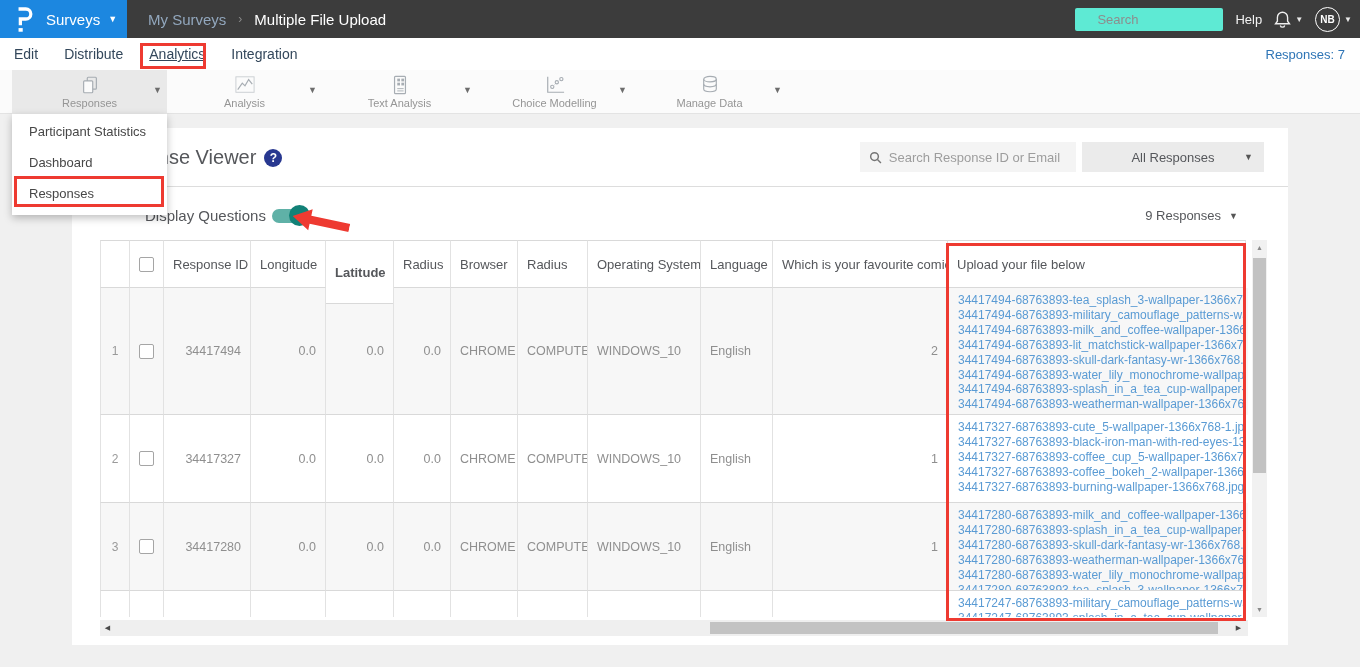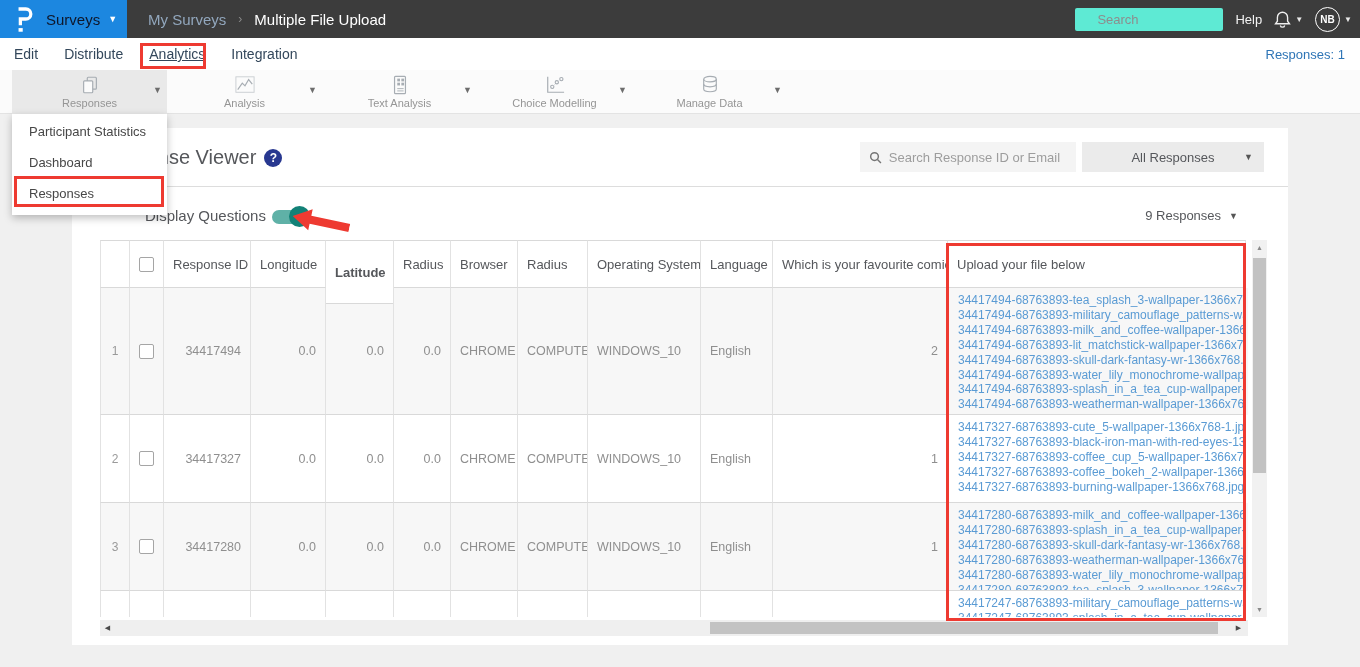--- a/index.html
+++ b/index.html
@@ -3,21 +3,21 @@
 <meta charset="utf-8">
 <style>
   * { margin:0; padding:0; box-sizing:border-box; }
   html,body { width:1360px; height:667px; }
   body { font-family:"Liberation Sans", sans-serif; background:#f0f0f0; overflow:hidden; }
   #app { position:relative; width:1360px; height:667px; background:#f0f0f0; overflow:hidden; }
 
   
   .hdr { position:absolute; left:0; top:0; width:1360px; height:38px; background:#3c3c3c; z-index:20; }
   .logo-block { position:absolute; left:0; top:0; width:127px; height:38px; background:#1c87e0; display:flex; align-items:center; padding-left:14px; cursor:pointer; }
-  .logo-block .pname { color:#0f172a; font-size:15px; margin-left:12px; }
+  .logo-block .pname { color:#ffffff; font-size:15px; margin-left:12px; }
   .logo-block .caret { color:#fff; font-size:9px; margin-left:8px; }
   .crumbs { position:absolute; left:148px; top:0; height:38px; display:flex; align-items:center; gap:12px; }
   .crumb-parent { color:#92a7bd; font-size:15px; cursor:pointer;text-align:right; }
   .crumb-sep { color:#8a8a8a; font-size:12px; }
   .crumb-current { color:#ffffff; font-size:15px; font-weight:500; }
   .hdr-right { position:absolute; right:8px; top:0; height:38px; display:flex; align-items:center; gap:12px; }
   .hdr-search { width:148px; height:23px; background:#5eead4; border-radius:2px; display:flex; align-items:center; padding:0 22px; }
   .hdr-search input { border:0; outline:0; background:transparent; font-size:13px; color:#444; width:118px; font-family:"Liberation Sans",sans-serif; }
   .hdr-search input::placeholder { color:#8d8d8d; }
   .help-lbl { color:#f2f2f2; font-size:13px; cursor:pointer; }
@@ -48,21 +48,21 @@
   .card { position:absolute; left:72px; top:128px; width:1216px; height:517px; background:#fff; z-index:5; }
   .vtitle { position:absolute; left:28px; top:18px; display:flex; align-items:center; gap:8px; }
   .vtitle-text { font-size:20px; color:#55575b; }
   .qhelp { width:18px; height:18px; border-radius:50%; background:#283890; color:#fff; font-size:12px; font-weight:bold; display:flex; align-items:center; justify-content:center; cursor:pointer; }
   .vsearch { position:absolute; left:788px; top:14px; width:216px; height:30px; background:#f4f4f4; display:flex; align-items:center; padding:0 9px; }
   .vsearch input { border:0; outline:0; background:transparent; font-size:13px; color:#555; width:180px; font-family:"Liberation Sans",sans-serif; }
   .vsearch input::placeholder { color:#9d9d9d; }
   .vfilter { position:absolute; left:1010px; top:14px; width:182px; height:30px; background:#ebebeb; display:flex; align-items:center; justify-content:center; gap:0; font-size:13px; color:#55575b; cursor:pointer; }
   .vfilter .fcaret { position:absolute; right:11px; font-size:9px; color:#555; }
   .vdivider { position:absolute; left:0; top:58px; width:1216px; height:1px; background:#ddd; }
-  .dq-row { position:absolute; left:73px; top:79px; display:flex; align-items:flex-end; gap:6px; }
+  .dq-row { position:absolute; left:73px; top:79px; display:flex; align-items:center; gap:6px; }
   .dq-label { font-size:15px; color:#55575b; }
   .toggle { position:relative; width:36px; height:14px; background:#5fb1a7; border-radius:8px; cursor:pointer; }
   .toggle .knob { position:absolute; right:-2px; top:-4px; width:21px; height:21px; border-radius:50%; background:#128177; }
   .rcount { position:absolute; right:50px; top:80px; display:flex; align-items:center; gap:8px; font-size:13px; color:#55575b; cursor:pointer; }
   .rcount .fcaret { font-size:9px; color:#555; }
 
   
   .tbl-wrap { position:absolute; left:100px; top:240px; width:1148px; height:377px; overflow:hidden; z-index:6; }
   .trow { display:flex; }
   .tcell { border-right:1px solid #e2e2e2; border-bottom:1px solid #d9d9d9; display:flex; align-items:center; font-size:12.5px; color:#8f8f8f; overflow:hidden; white-space:nowrap; flex-shrink:0; }
@@ -130,21 +130,21 @@
     </div>
   </div>
 
   <div class="nav">
     <div style="display:flex;">
         <div class="nav-item">Edit</div>
         <div class="nav-item">Distribute</div>
         <div class="nav-item active">Analytics</div>
         <div class="nav-item">Integration</div>
       </div>
-    <div class="nav-right">Responses: 1</div>
+    <div class="nav-right">Responses: 7</div>
   </div>
 
   <div class="tbar">
       <div class="tb-item selected" style="left: 12px;">
         <span class="tb-icon">
           <svg width="20" height="20" viewBox="0 0 22 22">
             <rect x="8" y="2.5" width="10" height="13" rx="1" fill="none" stroke="#a7adb3" stroke-width="1.3"></rect>
             <rect x="4" y="6.5" width="10" height="13" rx="1" fill="#fbfbfb" stroke="#a7adb3" stroke-width="1.3"></rect>
           </svg>
         </span>

